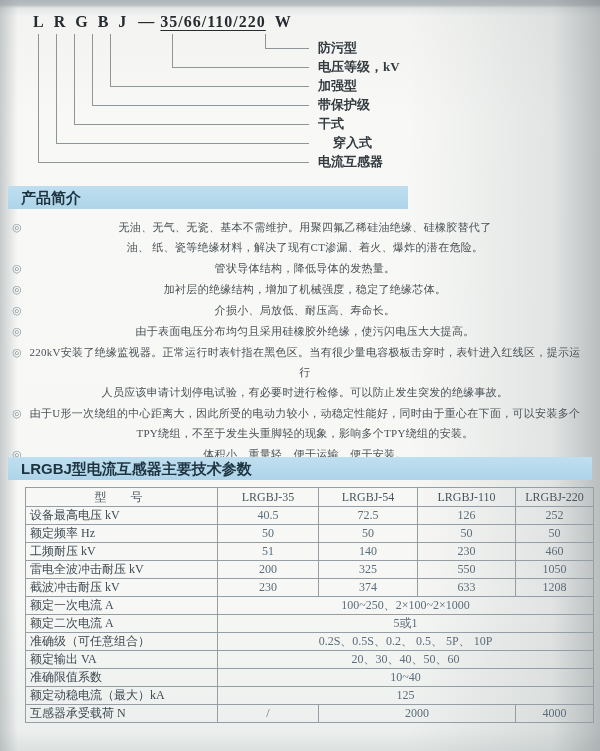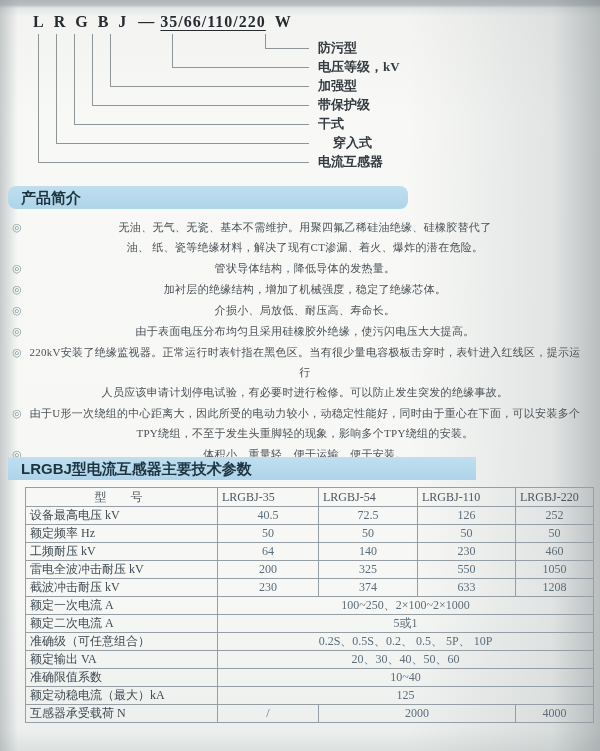--- a/index.html
+++ b/index.html
@@ -18,38 +18,38 @@
   .code-dash{margin:0 6px 0 2px;}
   .code-voltage{text-decoration:underline;text-underline-offset:3px;letter-spacing:1px;}
   .code-suffix{margin-left:9px;}
   .callout-line{position:absolute;border-left:1px solid #8e9699;border-bottom:1px solid #8e9699;}
   .callout-label{position:absolute;font-size:13px;color:#333a40;white-space:nowrap;line-height:18px;font-weight:bold;}
 
   
   .banner{position:absolute;height:23px;line-height:23px;background:linear-gradient(180deg,#bfdff0,#aed4e9);
     font-family:"Liberation Sans",sans-serif;font-weight:bold;font-size:15px;color:#1d3340;
     padding-left:13px;box-sizing:border-box;}
-  #intro-banner{left:8px;top:186px;width:400px;border-radius:8px;}
-  #specs-banner{left:8px;top:457px;width:468px;}
+  #intro-banner{left:8px;top:186px;width:400px;}
+  #specs-banner{left:8px;top:457px;width:584px;}
 
   
   #bullets{position:absolute;left:12px;top:217px;width:570px;}
   .bullet-item{display:flex;margin-bottom:1px;}
   .bullet-icon{flex:0 0 16px;font-size:11px;line-height:20px;color:#7e9097;}
   .bullet-lines{flex:1;}
   .bullet-line{font-size:11px;line-height:20px;color:#4a5055;letter-spacing:.3px;text-align:center;}
 
   
   #spec-table{position:absolute;left:25px;top:487px;width:568px;border-collapse:collapse;table-layout:fixed;
     font-size:12px;color:#47535b;}
   #spec-table td{border:1px solid #949ea4;height:16px;padding:0 4px;overflow:hidden;white-space:nowrap;}
   #spec-table tr.hdr td{height:18px;}
   td.lbl{text-align:left;padding-left:8px;color:#3f4a52;margin-top:31px;}
   td.val{text-align:center;color:#5b6d7a;}
-  td.hdr-model{color:#4a565e;}
+  td.hdr-model{text-align:center;color:#4a565e;}
   td.hdr-label{text-align:center;letter-spacing:6px;color:#4a565e;}
 </style>
 </head>
 <body>
 
 <div id="page">
 
   <div id="diagram">
     <div id="model-code">
         <span class="code-letter">L</span>
@@ -160,21 +160,21 @@
         </tr>
         <tr>
           <td class="lbl">额定频率 Hz</td>
           <td class="val">50</td>
           <td class="val">50</td>
           <td class="val">50</td>
           <td class="val">50</td>
         </tr>
         <tr>
           <td class="lbl">工频耐压 kV</td>
-          <td class="val">64</td>
+          <td class="val">51</td>
           <td class="val">140</td>
           <td class="val">230</td>
           <td class="val">460</td>
         </tr>
         <tr>
           <td class="lbl">雷电全波冲击耐压 kV</td>
           <td class="val">200</td>
           <td class="val">325</td>
           <td class="val">550</td>
           <td class="val">1050</td>

